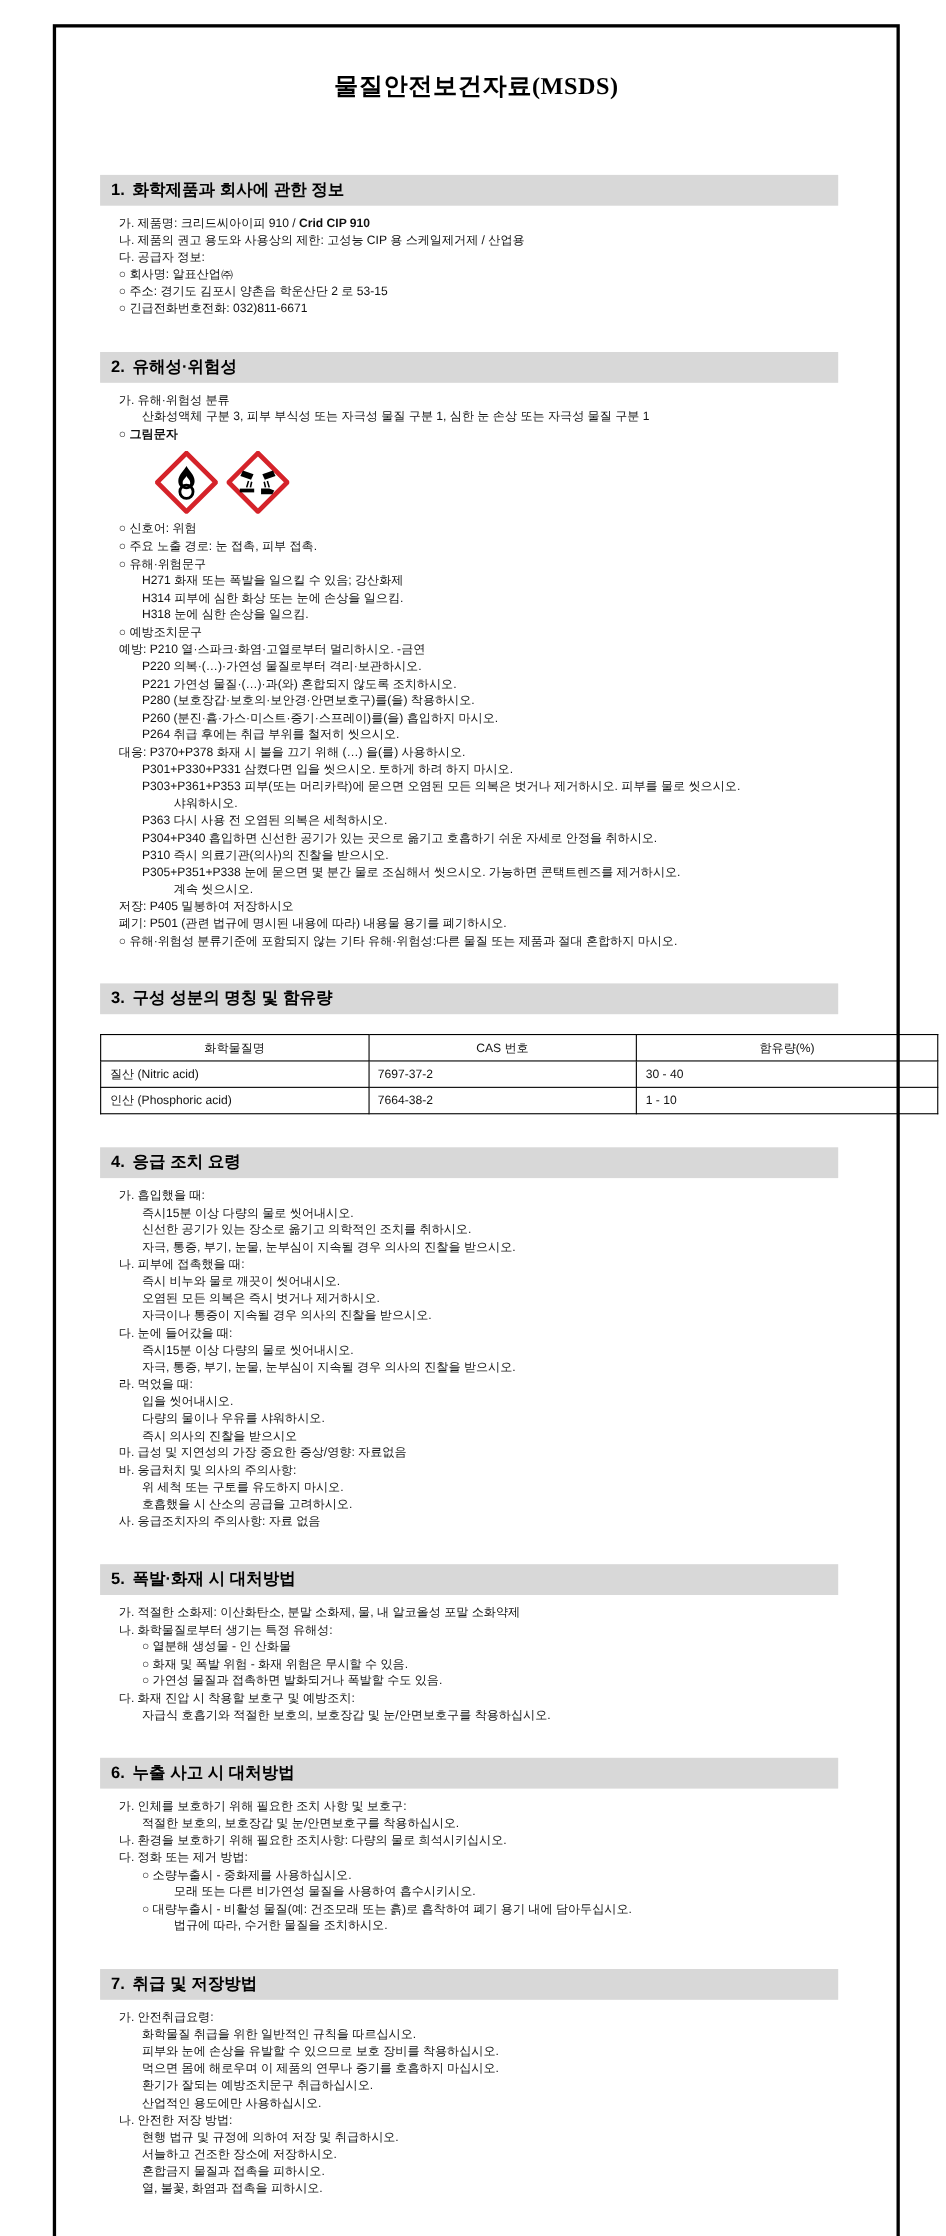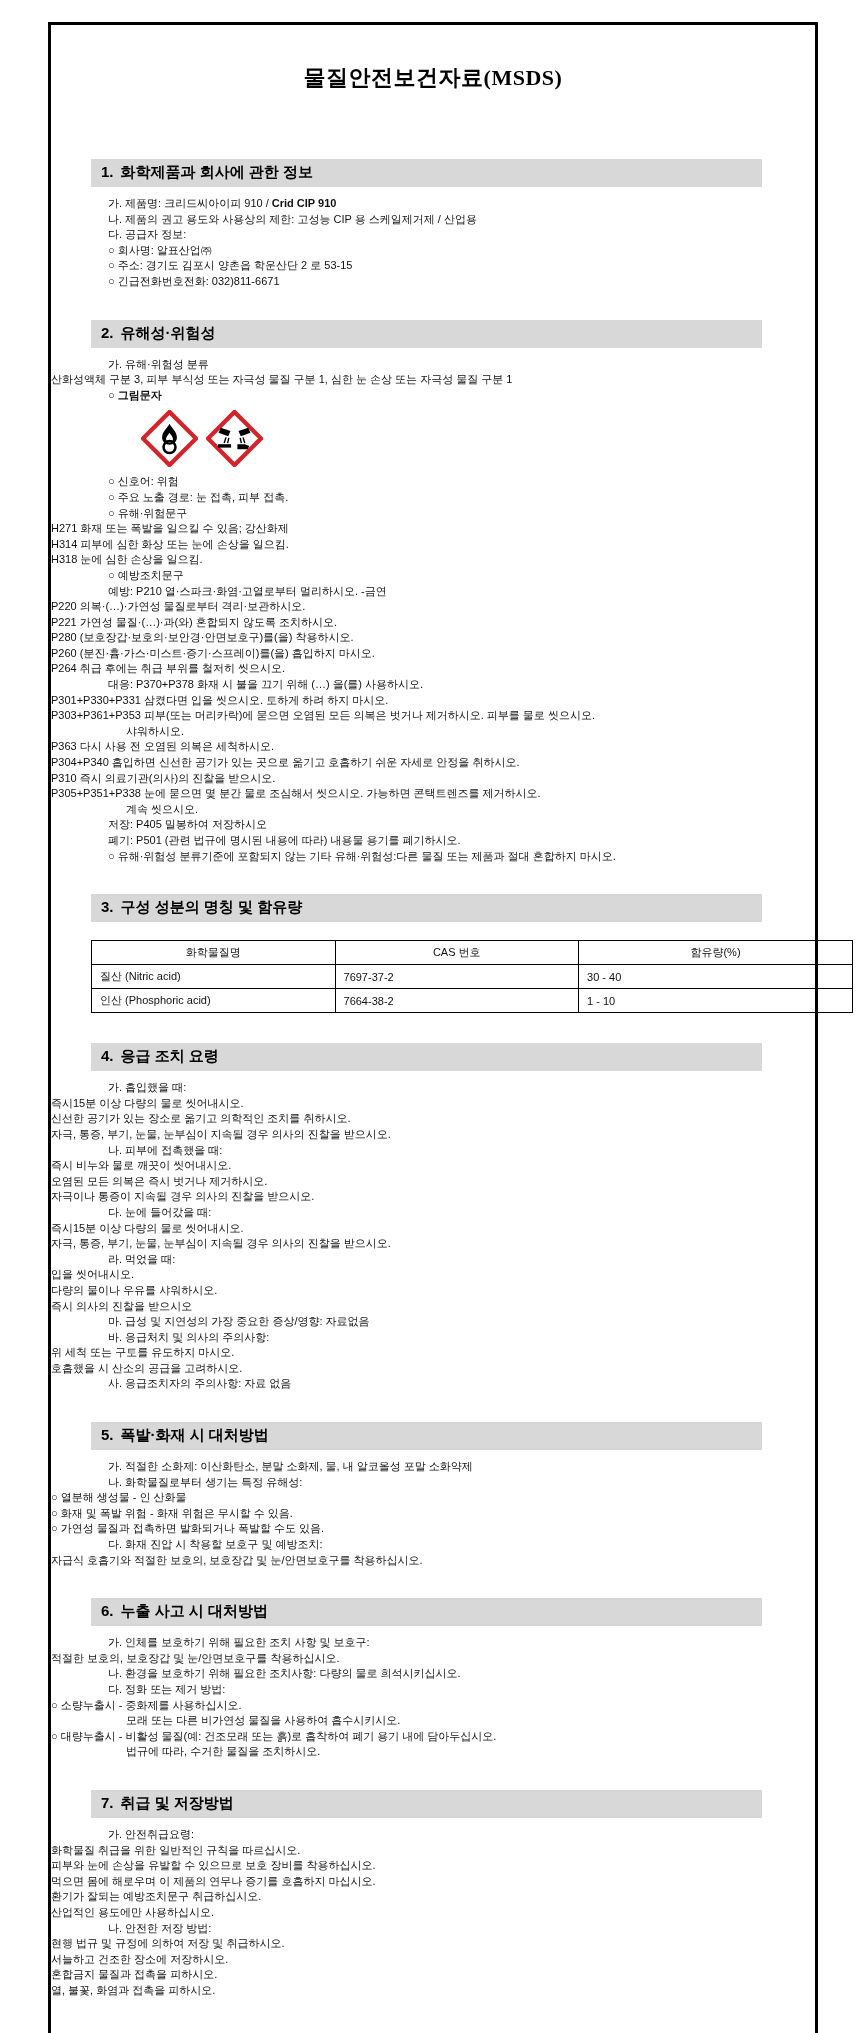--- a/index.html
+++ b/index.html
@@ -43,22 +43,22 @@
   }
   .section-header:first-of-type{margin-top:66px;}
   .section-header .sec-num{margin-right:7px;}
   .section-content{margin-top:9px;}
   .line{
     font-size:11px;
     line-height:15.6px;
     white-space:pre-wrap;
   }
   .indent-0{padding-left:57px;}
-  .indent-1{}
-  .indent-2{padding-left:75px;}
+  .indent-1{padding-left:78px;}
+  .indent-2{padding-left:107px;}
   .line .b{font-weight:700;margin-top:40px;}
   .pictogram-row{
     display:flex;
     gap:8px;
     margin:4px 0 5px 90px;
     height:62px;
     align-items:center;
   }
   .pictogram-row svg{display:block;}
   .comp-table{

